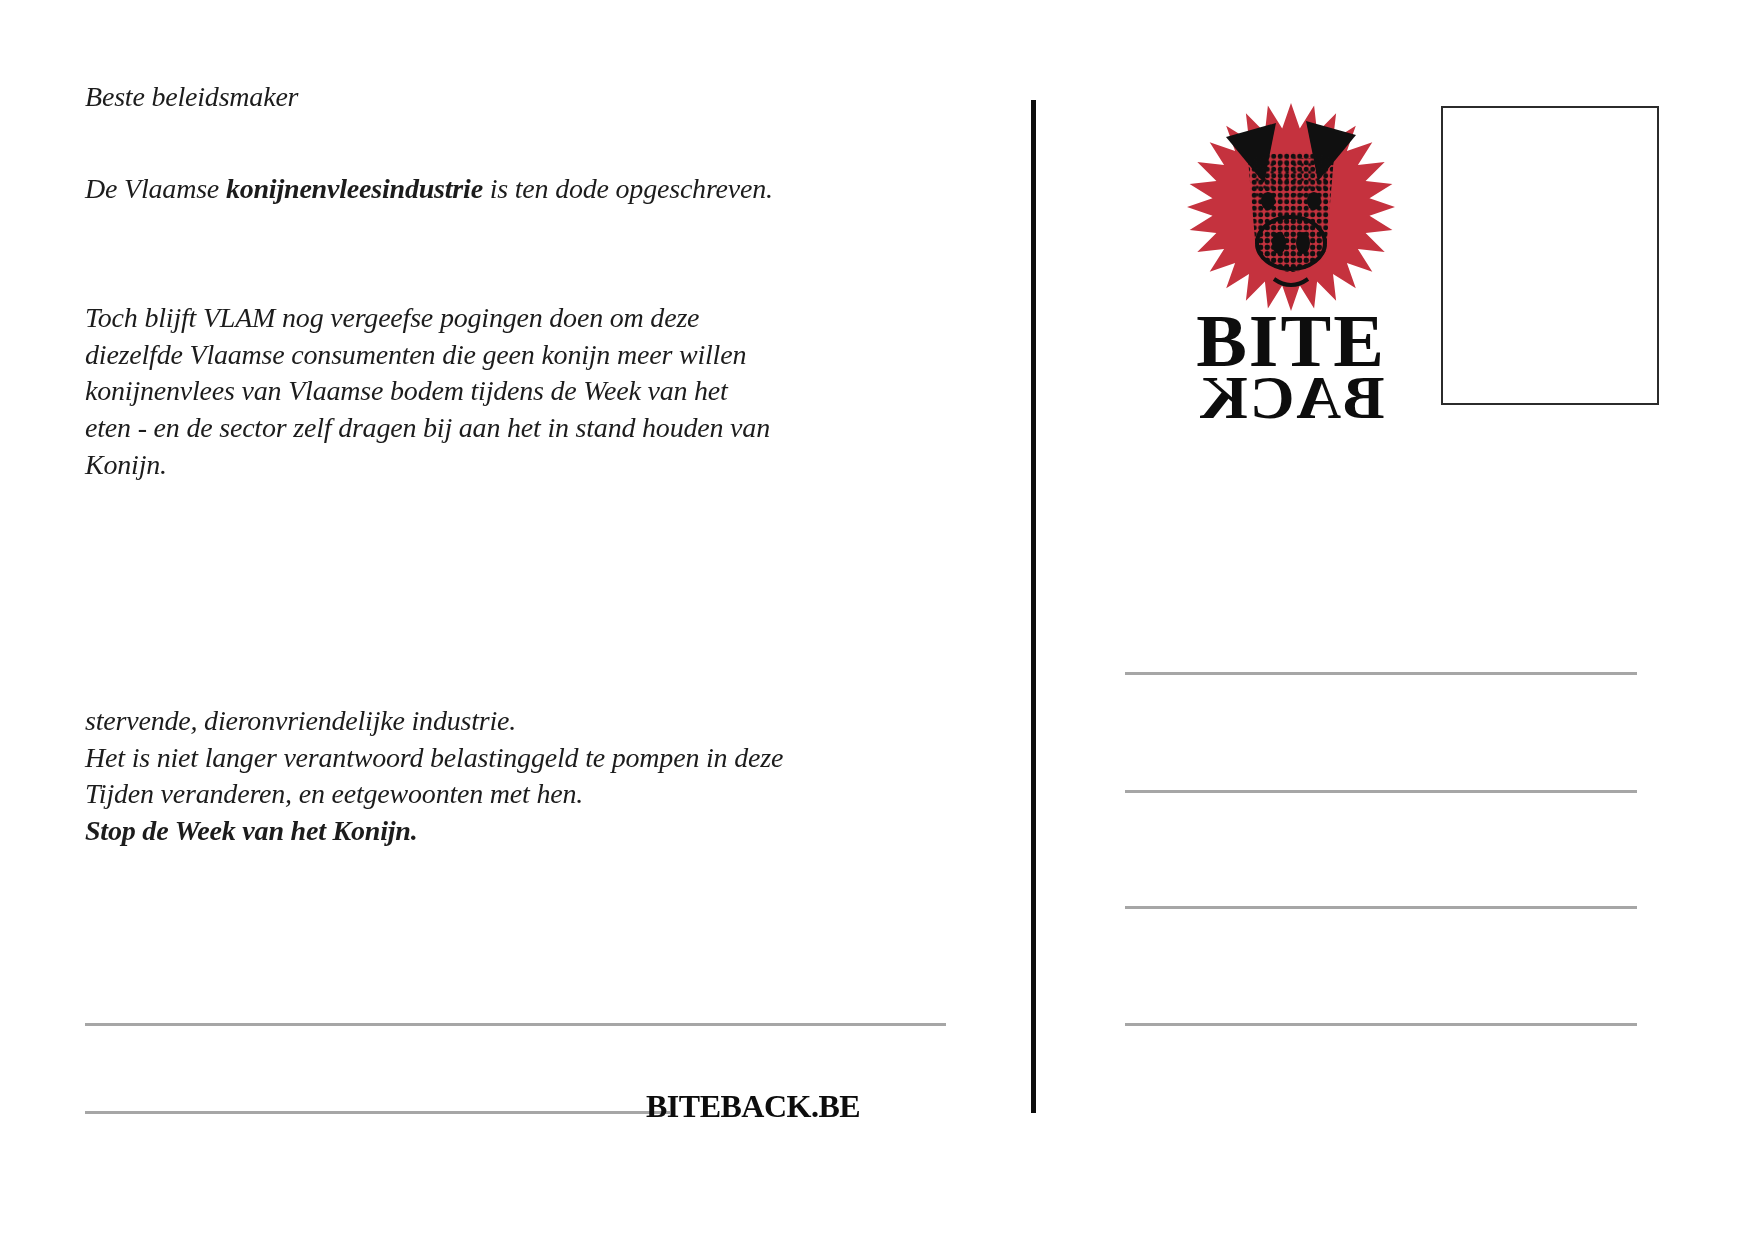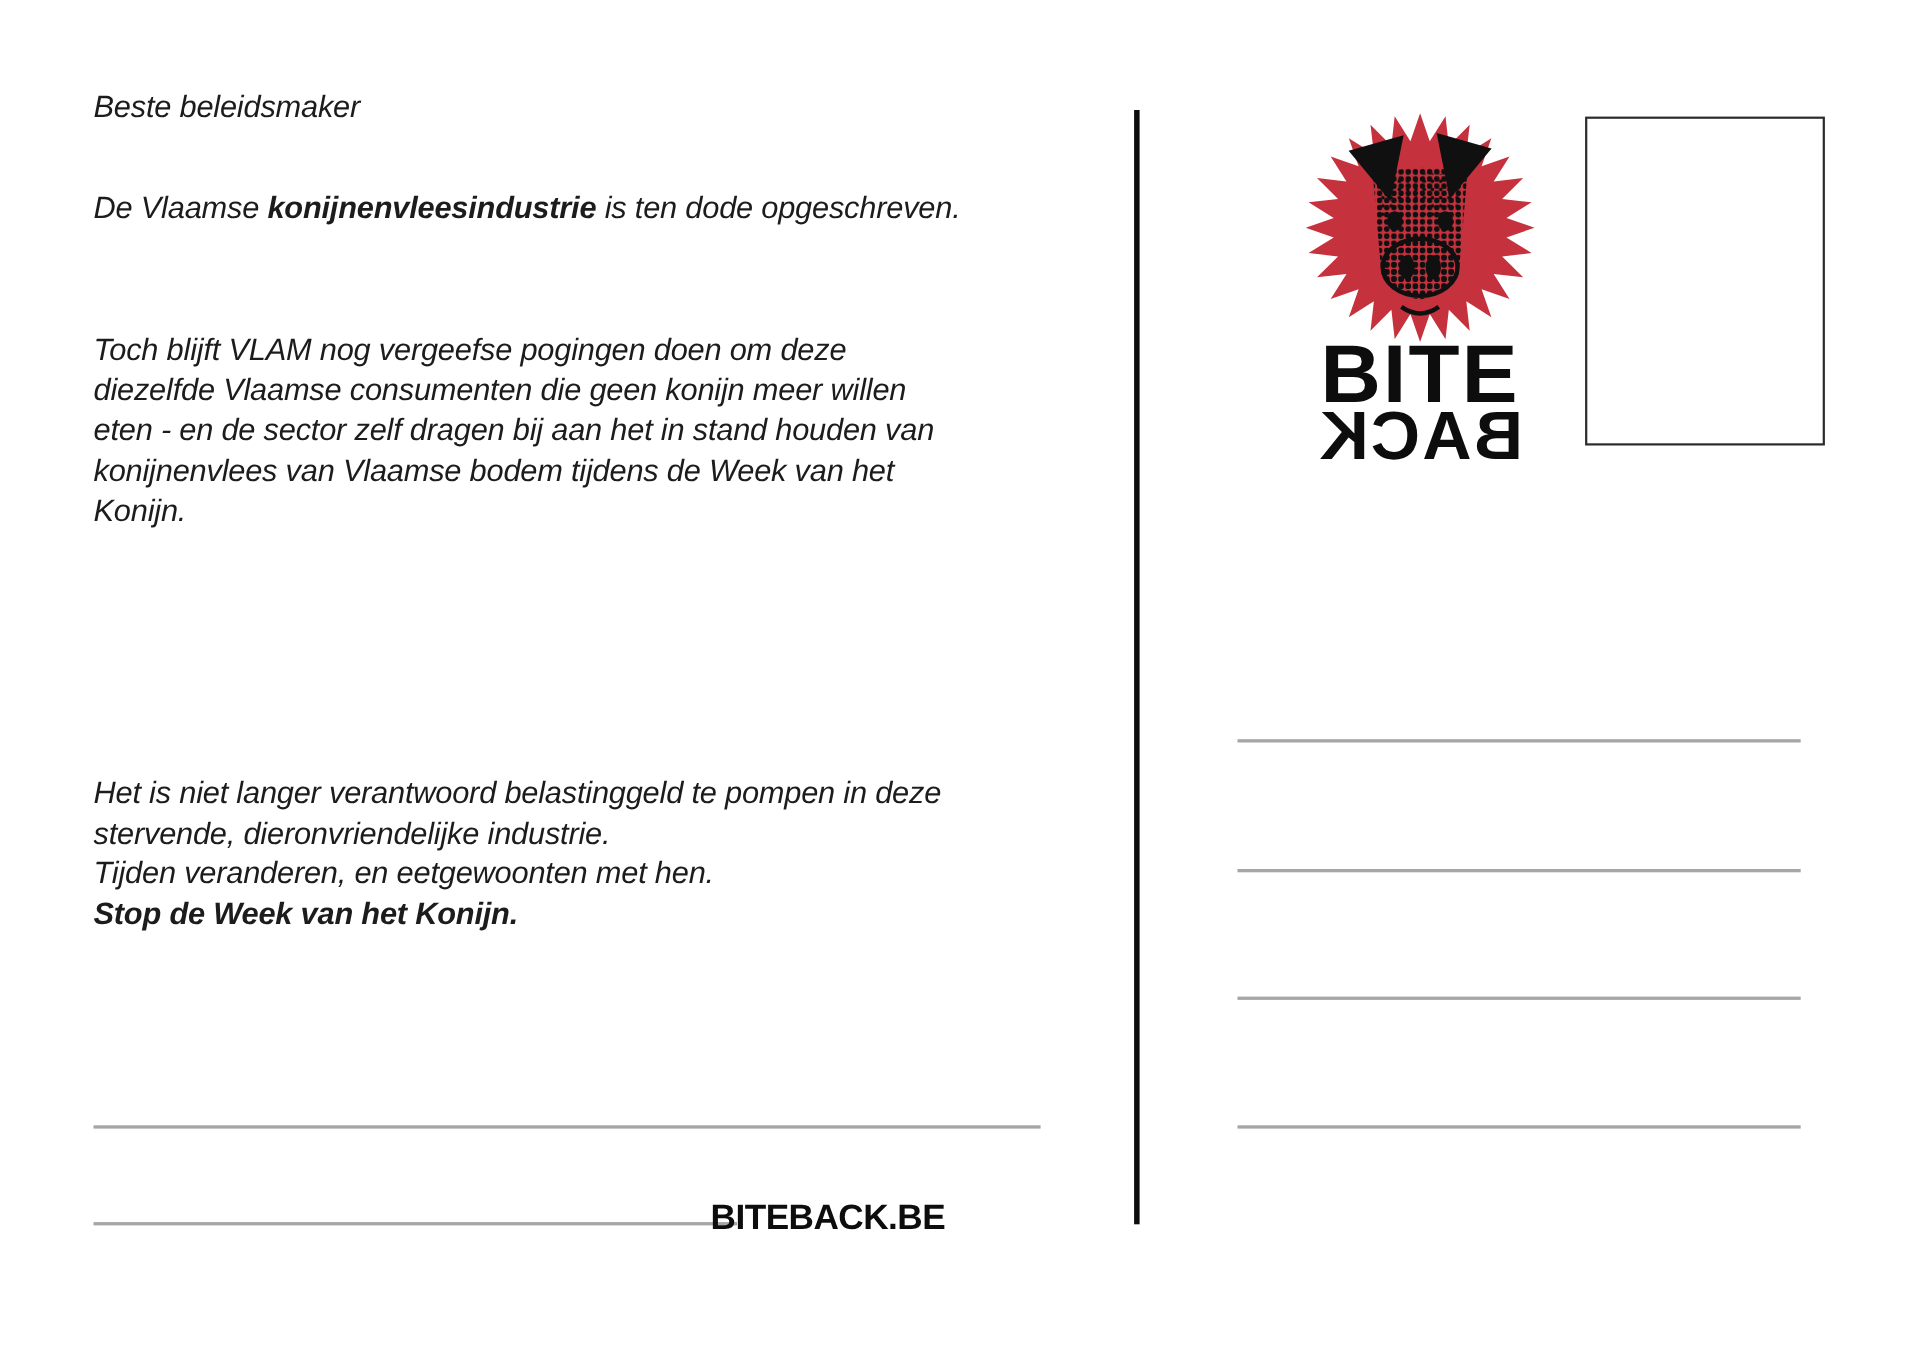--- a/index.html
+++ b/index.html
@@ -1,21 +1,21 @@
 <!DOCTYPE html>
 <html><head>
 <meta charset="utf-8">
 <style>
   html,body{margin:0;padding:0;background:#ffffff;}
   .canvas{
     position:relative;
     width:1748px;height:1238px;
     background:#ffffff;
     overflow:hidden;
-    font-family:Liberation Sans, sans-serif;
+    font-family:Liberation Serif, serif;
   }
   
   .letter-line{
     white-space:nowrap;
     font-style:italic;
     font-size:28px;
     line-height:36.7px;
     color:#1c1c1c;
     letter-spacing:-0.2px;
   }
@@ -64,29 +64,29 @@
 
   <div class="salutation letter-line">Beste beleidsmaker</div>
 
   <div class="para para-1">
     <div class="letter-line"><span>De Vlaamse </span><b>konijnenvleesindustrie</b><span> is ten dode opgeschreven.</span></div>
   </div>
 
   <div class="para para-2">
     <div class="letter-line">Toch blijft VLAM nog vergeefse pogingen doen om deze</div>
     <div class="letter-line">diezelfde Vlaamse consumenten die geen konijn meer willen</div>
+    <div class="letter-line">konijnenvlees van Vlaamse bodem tijdens de Week van het</div>
     <div class="letter-line">eten - en de sector zelf dragen bij aan het in stand houden van</div>
-    <div class="letter-line">konijnenvlees van Vlaamse bodem tijdens de Week van het</div>
     <div class="letter-line">Konijn.</div>
   </div>
 
 
   <div class="para para-4">
+    <div class="letter-line">stervende, dieronvriendelijke industrie.</div>
     <div class="letter-line">Het is niet langer verantwoord belastinggeld te pompen in deze</div>
-    <div class="letter-line">stervende, dieronvriendelijke industrie.</div>
     <div class="letter-line">Tijden veranderen, en eetgewoonten met hen.</div>
     <div class="letter-line bold-line">Stop de Week van het Konijn.</div>
   </div>
 
   <div class="rule sig-rule-1"></div>
   <div class="rule sig-rule-2"></div>
 
   <div class="website">BITEBACK.BE</div>
 
   <div class="divider"></div>

